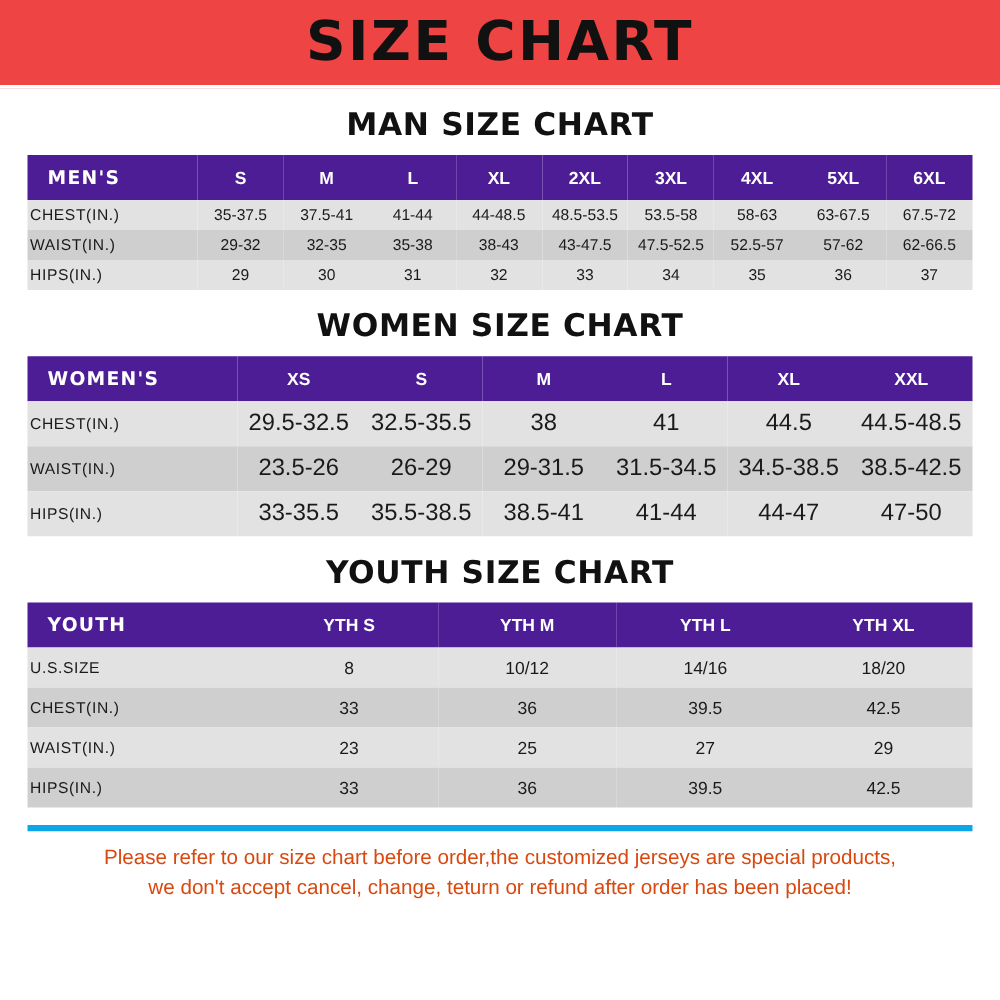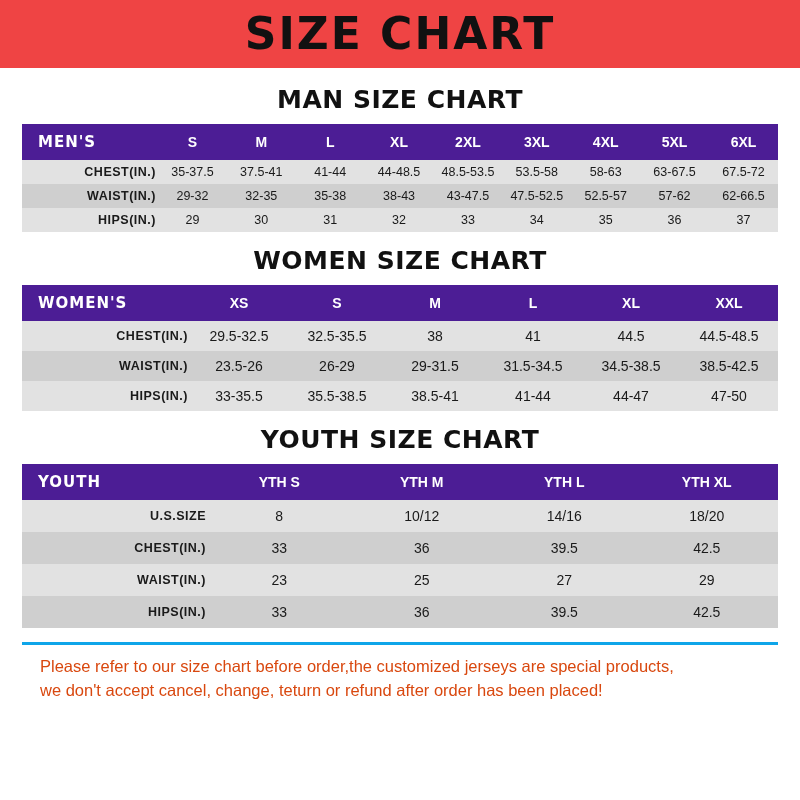--- a/index.html
+++ b/index.html
@@ -76,49 +76,50 @@
     font-size: 15px;
     letter-spacing: 1px;
   }
   table.size-table tbody tr.odd td {
     background: #e2e2e2;
   }
   table.size-table tbody tr.even td {
     background: #cfcfcf;
   }
   table.size-table tbody td.row-head {
-    font-weight: bold;
+    font-weight: normal;
     letter-spacing: 0.5px;
     font-size: 12.5px;
-    text-align: right;
+    text-align: left;
   }
   .men-table thead th.row-head { width: 118px; }
   .women-table thead th.row-head { width: 150px; }
   .youth-table thead th.row-head { width: 168px; }
 
   .women-table thead th,
-  .women-table tbody td { font-size: 14px; }
+  .women-table tbody td { font-size: 19px; }
   .women-table thead th { font-size: 15px; }
   .women-table thead th.row-head { font-size: 16px; margin-top: 48px; }
   .women-table tbody td { padding: 7px 2px; }
 
   .youth-table thead th,
   .youth-table tbody td { font-size: 14px; }
   .youth-table thead th { font-size: 15.5px; }
   .youth-table thead th.row-head { font-size: 17px; }
   .youth-table tbody td { padding: 8px 2px; }
 
   .notice {
     margin-top: 14px;
     padding: 10px 18px 0 18px;
-    border-top: 3px solid #0ea5e9;
+    border-top: 5px solid #0ea5e9;
     color: #d9480f;
     font-size: 16.5px;
     line-height: 1.45;
     font-family: "Liberation Sans", sans-serif;
+    text-align: center;
   }
   .notice p { margin: 0; }
 </style>
 </head>
 <body>
 
 <div class="page">
 
   <div class="banner">
     <div class="banner-title">SIZE CHART</div>

